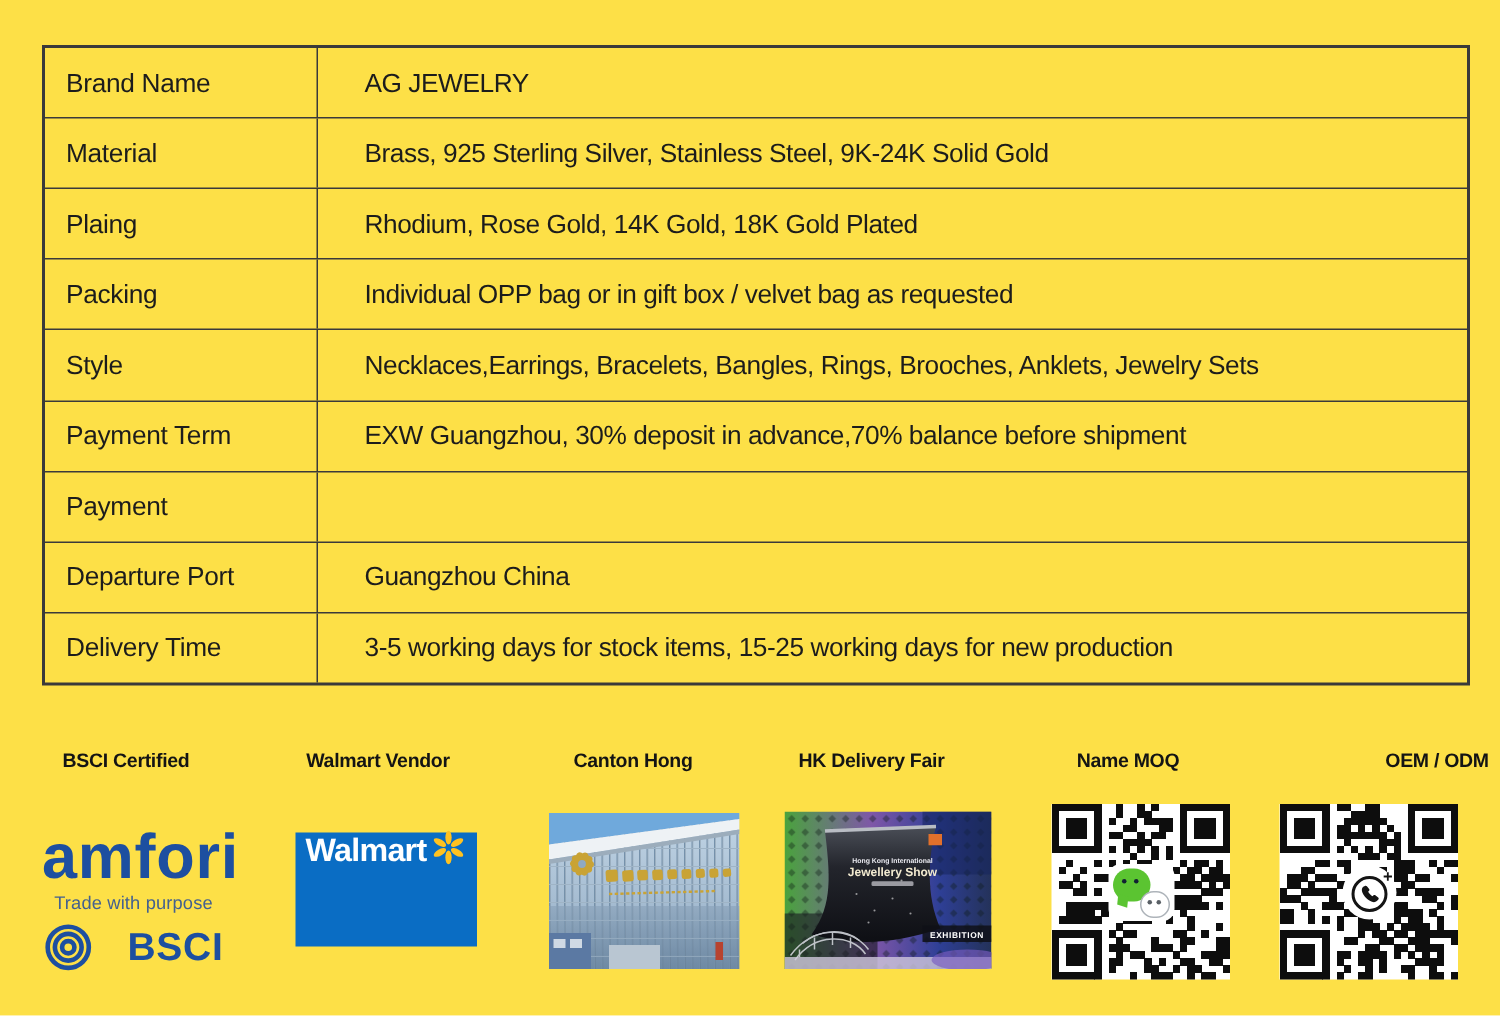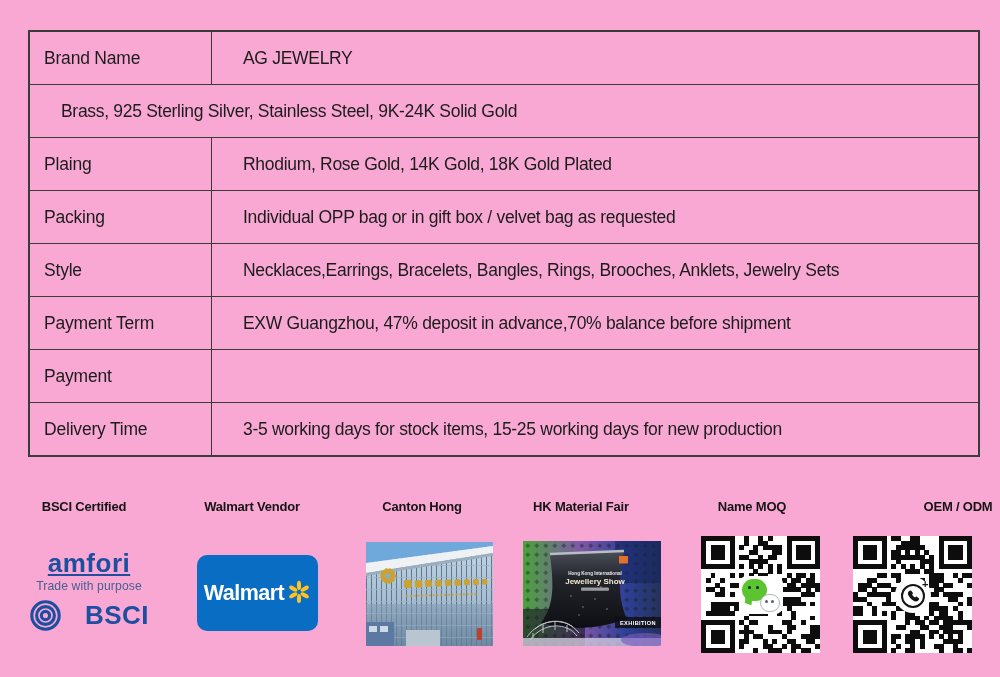--- a/index.html
+++ b/index.html
@@ -1,17 +1,17 @@
 <!DOCTYPE html>
 <html><head>
 <meta charset="utf-8">
 <style>
   html,body{margin:0;padding:0;background:#ffffff;}
   .stage{
-    position:relative;width:1000px;height:677px;background:#f9a8d4;
+    position:relative;width:1000px;height:677px;background:#fde047;
     font-family:"Liberation Sans","DejaVu Sans",sans-serif;overflow:hidden;
   }
   
   .spec-table{
     position:absolute;left:28px;top:30px;width:952px;height:427px;
     border:2px solid #3a3a3a;box-sizing:border-box;
     display:flex;flex-direction:column;
   }
   .trow{flex:1;display:flex;border-bottom:1.6px solid #3a3a3a;min-height:0;}
   .trow:last-child{border-bottom:none;}
@@ -24,28 +24,28 @@
     flex:1;display:flex;align-items:center;padding-left:31px;box-sizing:border-box;
     font-size:17.5px;color:#1c1c1c;letter-spacing:-0.3px;white-space:nowrap;overflow:hidden;
   }
   
   .badge-label{
     position:absolute;top:499px;transform:translateX(-50%);
     font-size:13px;font-weight:bold;color:#141414;white-space:nowrap;letter-spacing:-0.2px;
   }
   
   .amfori{position:absolute;left:28px;top:550px;width:122px;height:100px;text-align:center;}
-  .amfori-word{font-size:26px;font-weight:bold;line-height:1;letter-spacing:0.5px;text-decoration:underline;}
+  .amfori-word{font-size:42px;font-weight:bold;line-height:1;letter-spacing:0.5px;}
   .amfori-tag{font-size:12.2px;margin-top:3px;letter-spacing:0.1px;}
   .amfori-row{display:flex;align-items:center;justify-content:center;margin-top:6px;gap:23px;}
   .bsci-text{font-size:26px;font-weight:600;letter-spacing:0.5px;}
   
   .walmart{
     position:absolute;left:197px;top:555px;width:121px;height:76px;
-    display:flex;align-items:center;justify-content:center;border-radius:10px;
+    display:flex;justify-content:center;
   }
   .walmart-word{font-size:21.5px;font-weight:bold;letter-spacing:-0.5px;}
   .walmart .spark{margin-left:3px;margin-top:-2px;}
   
   .photo{position:absolute;display:block;}
   
   .qr{position:absolute;width:119px;height:117px;background:#fff;}
   .qr svg.code{position:absolute;inset:0;width:100%;height:100%;}
   .qr-icon{position:absolute;left:50%;top:50%;transform:translate(-50%,-50%);}
   .wechat-wrap{width:44px;height:38px;background:#fff;border-radius:8px;position:relative;}
@@ -63,51 +63,56 @@
 <body>
 
 <div class="stage">
 
   <div class="spec-table">
     <div class="trow">
       <div class="tlabel">Brand Name</div>
       <div class="tvalue">AG JEWELRY</div>
     </div>
     <div class="trow">
+      <div class="tlabel">Material</div>
       <div class="tvalue">Brass, 925 Sterling Silver, Stainless Steel, 9K-24K Solid Gold</div>
     </div>
     <div class="trow">
       <div class="tlabel">Plaing</div>
       <div class="tvalue">Rhodium, Rose Gold, 14K Gold, 18K Gold Plated</div>
     </div>
     <div class="trow">
       <div class="tlabel">Packing</div>
       <div class="tvalue">Individual OPP bag or in gift box / velvet bag as requested</div>
     </div>
     <div class="trow">
       <div class="tlabel">Style</div>
       <div class="tvalue">Necklaces,Earrings, Bracelets, Bangles, Rings, Brooches, Anklets, Jewelry Sets</div>
     </div>
     <div class="trow">
       <div class="tlabel">Payment Term</div>
-      <div class="tvalue">EXW Guangzhou, 47% deposit in advance,70% balance before shipment</div>
+      <div class="tvalue">EXW Guangzhou, 30% deposit in advance,70% balance before shipment</div>
     </div>
     <div class="trow">
       <div class="tlabel">Payment</div>
+    </div>
+    <div class="trow">
+      <div class="tlabel">Departure Port</div>
+      <div class="tvalue">Guangzhou China</div>
     </div>
     <div class="trow">
       <div class="tlabel">Delivery Time</div>
       <div class="tvalue">3-5 working days for stock items, 15-25 working days for new production</div>
     </div>
   </div>
 
   <div class="badge-label" style="left:84px">BSCI Certified</div>
   <div class="badge-label" style="left:252px">Walmart Vendor</div>
   <div class="badge-label" style="left:422px">Canton Hong</div>
-  <div class="badge-label" style="left:581px">HK Material Fair</div>
+  <div class="badge-label" style="left:581px">HK Delivery Fair</div>
   <div class="badge-label" style="left:752px">Name MOQ</div>
   <div class="badge-label" style="left:958px">OEM / ODM</div>
 
   <div class="amfori">
     <div class="amfori-word" id="amfori-word" style="color: rgb(29, 79, 160);">amfori</div>
     <div class="amfori-tag" id="amfori-tag" style="color: rgb(68, 97, 143);">Trade with purpose</div>
     <div class="amfori-row">
       <svg class="bsci-coil" id="bsci-coil" width="33" height="33" viewBox="0 0 33 33">
         <g fill="none" stroke-width="3.1" stroke="#1d4fa0">
           <circle cx="16.5" cy="16.5" r="13.7"></circle>

